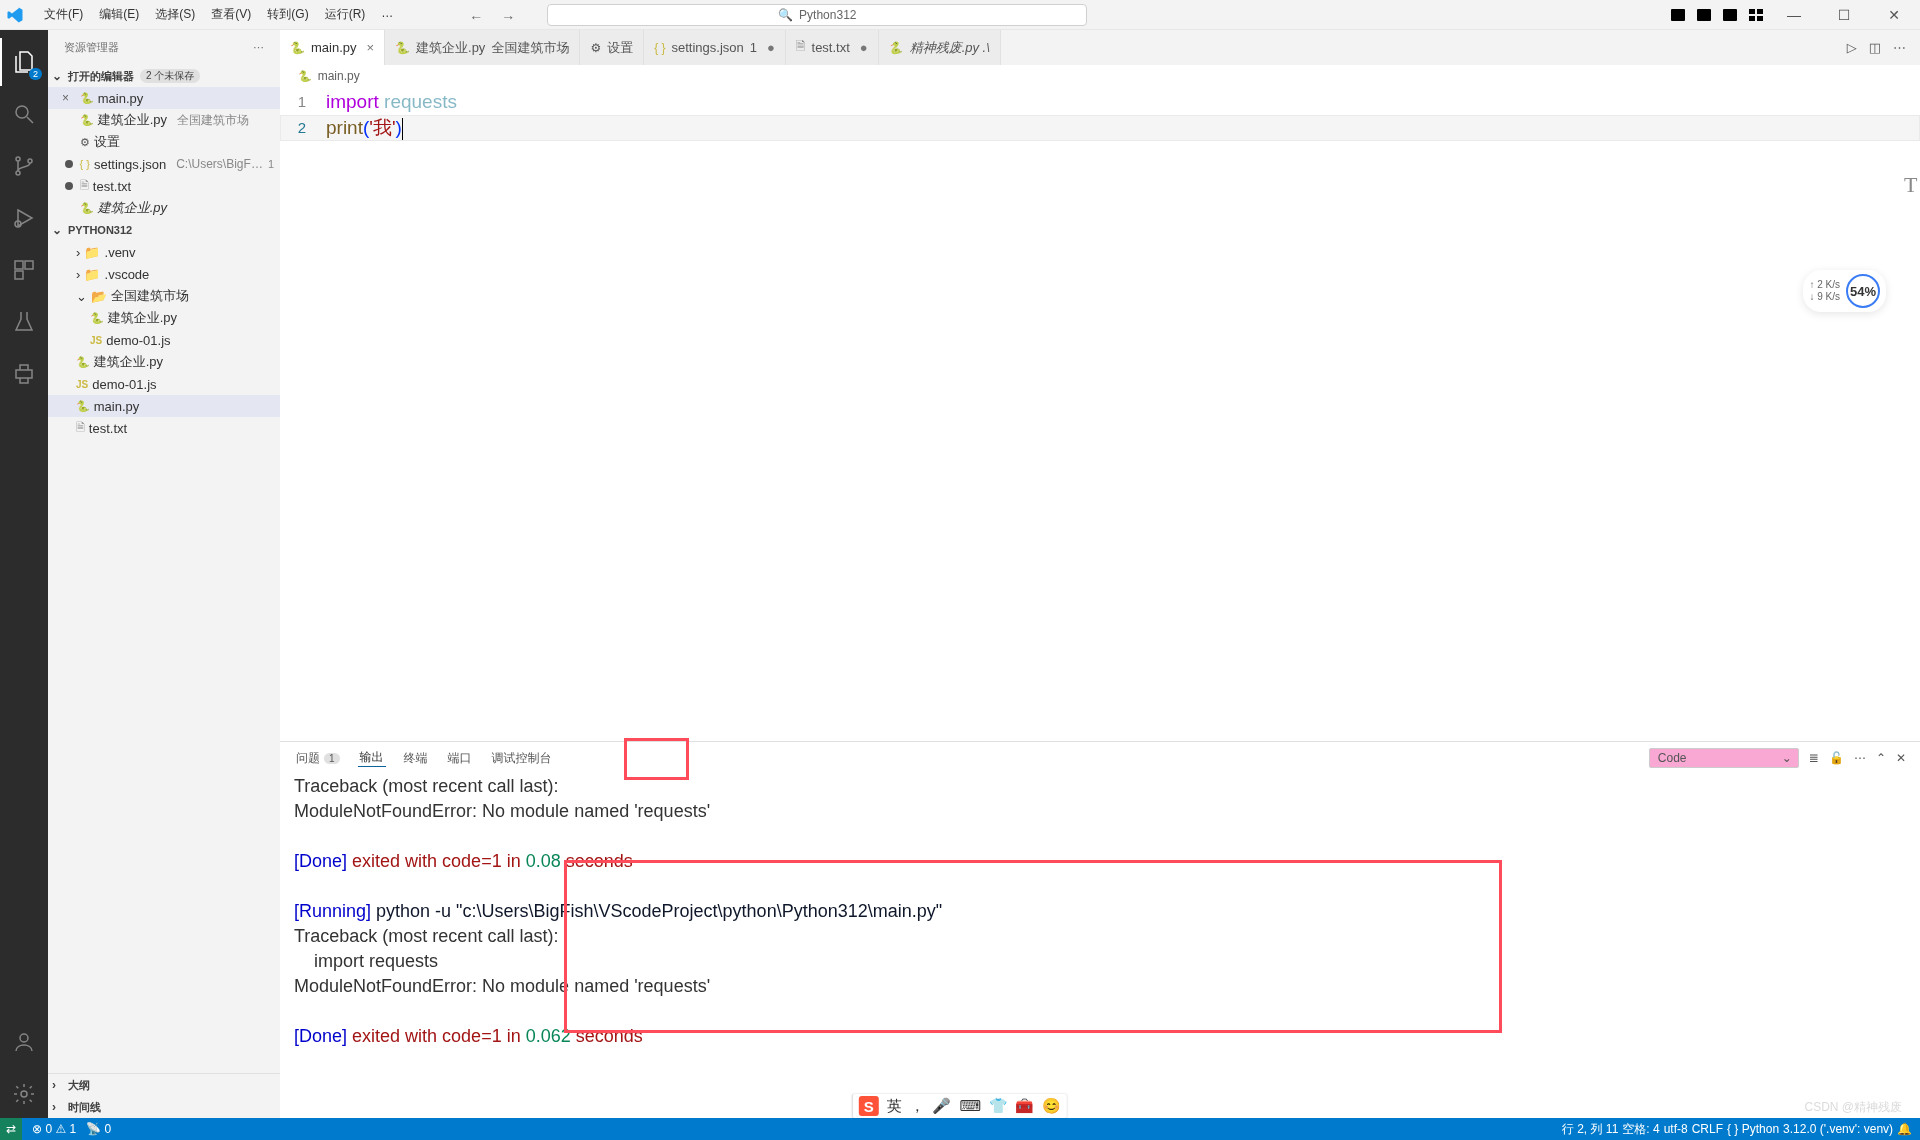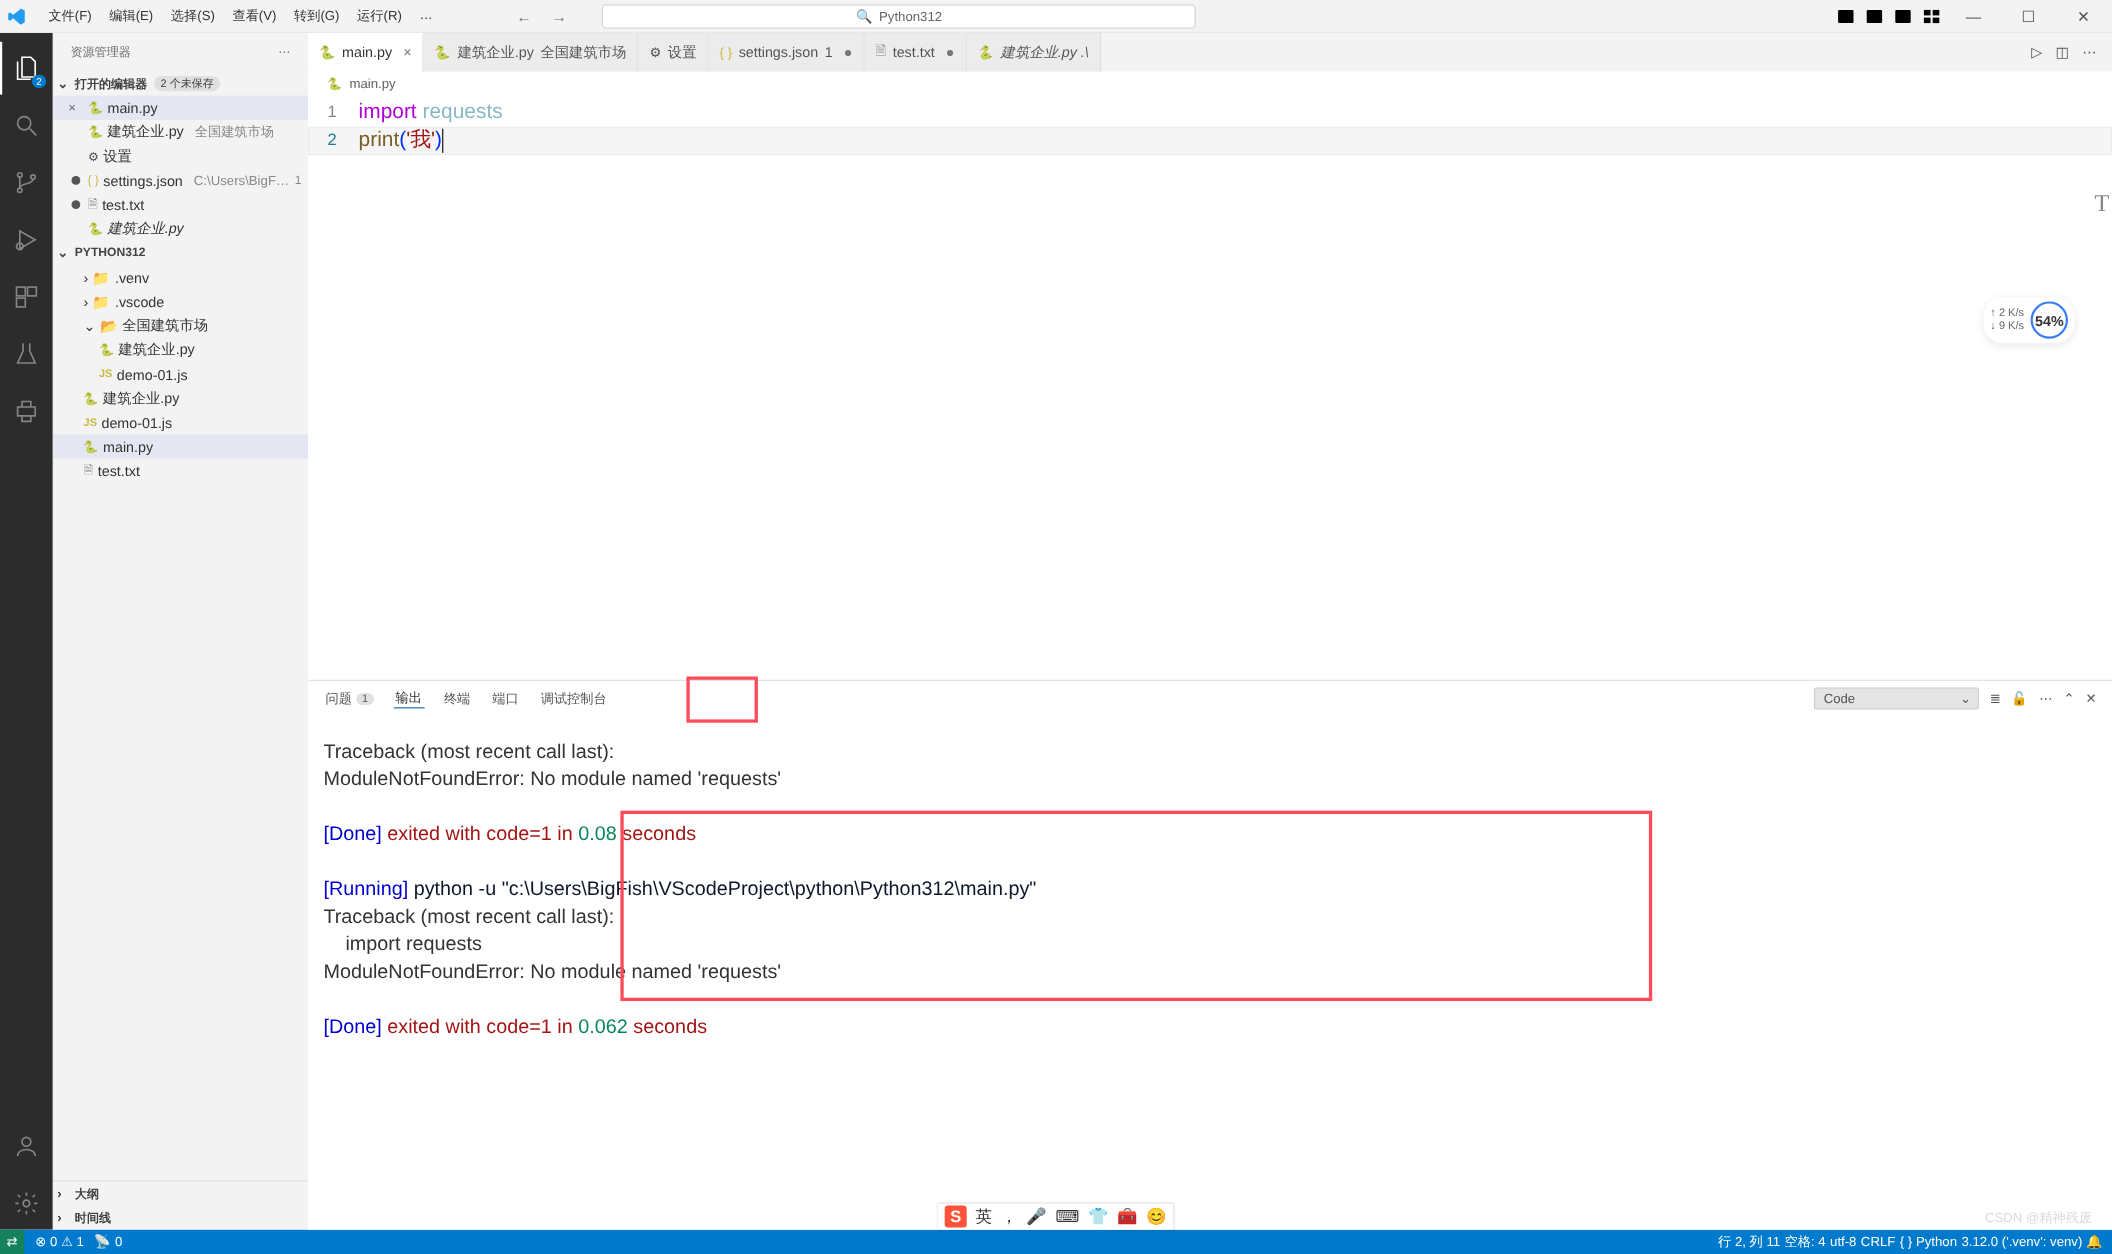--- a/index.html
+++ b/index.html
@@ -84,27 +84,27 @@
 .code .cursor { display:inline-block; width:1px; height:22px; background:#000; vertical-align: middle; }
 
 
 .minimap { position: absolute; top: 85px; right: 6px; width: 10px; height: 28px; color: #888; font-size: 22px; font-family: serif; }
 
 
 .netwidget { position: absolute; right: 34px; top: 270px; background: #fff; border-radius: 18px; box-shadow: 0 2px 8px rgba(0,0,0,.1); padding: 4px 6px; display: flex; align-items: center; gap: 6px; font-size: 10px; }
 .netwidget .pct { width: 34px; height: 34px; border: 2px solid #3a7cf5; border-radius: 50%; display: flex; align-items: center; justify-content: center; font-size: 13px; font-weight: bold; }
 
 
-.panel { height: 500px; border-top: 1px solid #e0e0e0; display: flex; flex-direction: column; background: #fff; position: relative; gap: 20px; }
+.panel { height: 377px; border-top: 1px solid #e0e0e0; display: flex; flex-direction: column; background: #fff; position: relative; }
 .panel-tabs { height: 32px; display: flex; align-items: center; padding-left: 14px; gap: 16px; font-size: 12px; color: #555; position: relative; }
 .panel-tab { display: flex; align-items: center; gap: 4px; padding: 0 2px; }
 .panel-tab.active { color: #333; border-bottom: 1px solid #0e639c; }
 .panel-tab .pbadge { background: #e0e0e0; border-radius: 8px; padding: 0 5px; font-size: 10px; }
 .panel-right { margin-left: auto; display: flex; align-items: center; gap: 10px; padding-right: 14px; }
-.panel-select { border: 1px solid #ccc; border-radius: 2px; padding: 2px 22px 2px 8px; background: #e5e5e5; font-size: 12px; min-width: 150px; position: relative; }
+.panel-select { border: 1px solid #ccc; border-radius: 2px; padding: 2px 22px 2px 8px; background: #f9a8d4; font-size: 12px; min-width: 150px; position: relative; }
 .panel-select::after { content: "⌄"; position: absolute; right: 6px; top: 2px; color: #555; }
 .highlight-box { position: absolute; border: 3px solid #ff4b5a; z-index: 5; pointer-events: none; }
 .hb1 { top: -4px; left: 344px; width: 65px; height: 42px; }
 .hb2 { top: 118px; left: 284px; width: 938px; height: 173px; }
 .output { flex: 1; overflow: hidden; font-family: Consolas, "Courier New", monospace; font-size: 18px; line-height: 25px; padding: 0 14px; color: #333; }
 .o-run { color: #0000cc; }
 .o-path { color: #0f172a; }
 .o-done { color: #0000cc; }
 .o-exit { color: #a31515; }
 .o-code { color: #a31515; }
@@ -360,21 +360,21 @@
           <span class="fpath">1</span>
           <span class="tclose">●</span>
         </div>
       <div class="tab">
           <span class="icon-txt ticon">🗎</span>
           <span>test.txt</span>
           <span class="tclose">●</span>
         </div>
       <div class="tab preview">
           <span class="icon-py ticon">🐍</span>
-          <span>建筑企业.py .\</span>
+          <span>精神残废.py .\</span>
         </div>
       <div class="tabs-right">
         <span>▷</span>
         <span>◫</span>
         <span>⋯</span>
       </div>
     </div>
     <div class="breadcrumb">
       <span class="icon-py">🐍</span>
       <span>main.py</span>

